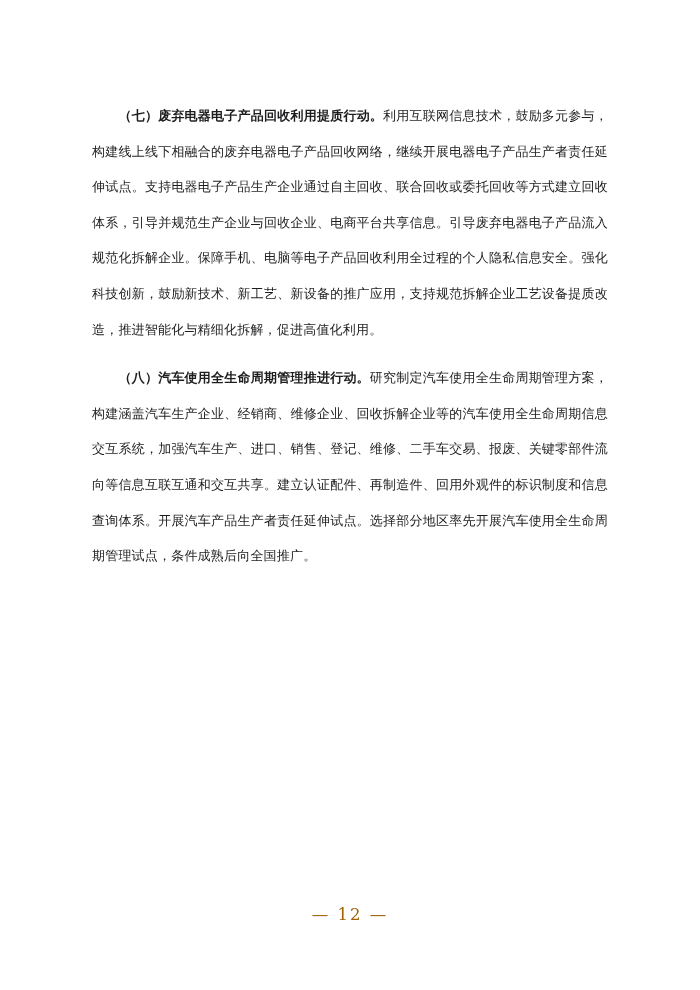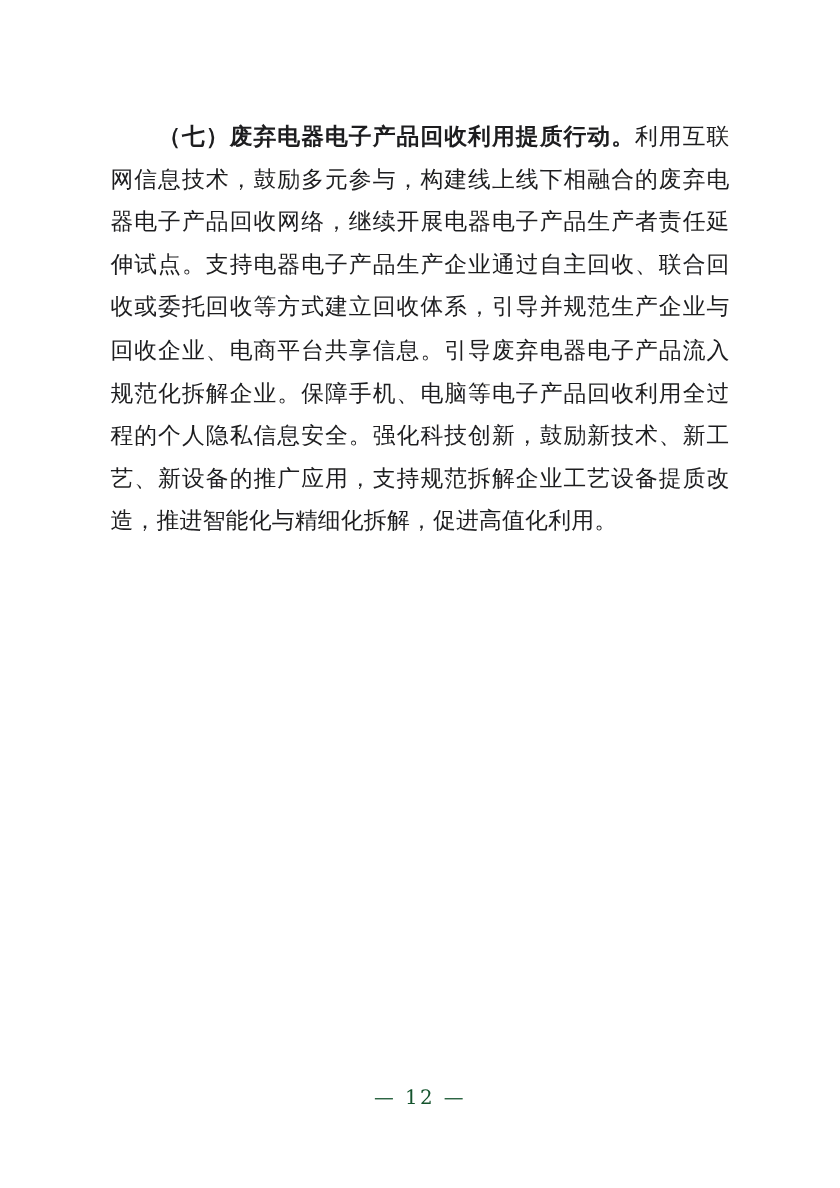--- a/index.html
+++ b/index.html
@@ -23,57 +23,58 @@
     background: #ffffff;
   }
   .content {
     position: absolute;
     left: 92px;
     top: 98px;
     width: 516px;
   }
   .para {
     margin: 0 0 0 0;
-    font-size: 19px;
+    font-size: 13px;
     line-height: 35.6px;
     text-align: justify;
     text-justify: inter-ideograph;
     letter-spacing: 0.2px;
     color: #1d1d1f;
-    font-family: Liberation Mono, monospace;
+    font-family: Liberation Sans, sans-serif;
   }
   .para + .para {
     margin-top: 13px;
   }
   .para .indent {
     display: inline;
   }
   .bold {
     font-weight: bold;
   }
   .footer {
     position: absolute;
     left: 0;
     top: 905px;
     width: 700px;
     text-align: center;
     font-size: 16.5px;
-    color: #14532d;
+    color: #a16207;
     letter-spacing: 2px;
     font-family: "DejaVu Serif", "Liberation Serif", serif;
   }
 </style>
 </head>
 <body>
 
 <div class="page">
   <div class="content">
 
     <p class="para"><span class="indent">　　</span><span class="bold">（七）废弃电器电子产品回收利用提质行动。</span><span>利用互联网信息技术，鼓励多元参与，构建线上线下相融合的废弃电器电子产品回收网络，继续开展电器电子产品生产者责任延伸试点。支持电器电子产品生产企业通过自主回收、联合回收或委托回收等方式建立回收体系，引导并规范生产企业与回收企业、电商平台共享信息。引导废弃电器电子产品流入规范化拆解企业。保障手机、电脑等电子产品回收利用全过程的个人隐私信息安全。强化科技创新，鼓励新技术、新工艺、新设备的推广应用，支持规范拆解企业工艺设备提质改造，推进智能化与精细化拆解，促进高值化利用。</span></p>
 
+    <p class="para"><span class="indent">　　</span><span class="bold">（八）汽车使用全生命周期管理推进行动。</span><span>研究制定汽车使用全生命周期管理方案，构建涵盖汽车生产企业、经销商、维修企业、回收拆解企业等的汽车使用全生命周期信息交互系统，加强汽车生产、进口、销售、登记、维修、二手车交易、报废、关键零部件流向等信息互联互通和交互共享。建立认证配件、再制造件、回用外观件的标识制度和信息查询体系。开展汽车产品生产者责任延伸试点。选择部分地区率先开展汽车使用全生命周期管理试点，条件成熟后向全国推广。</span></p>
 
 
   </div>
 
   <div class="footer">
     <span>— 12 —</span>
   </div>
 </div>
 
 </body></html>

